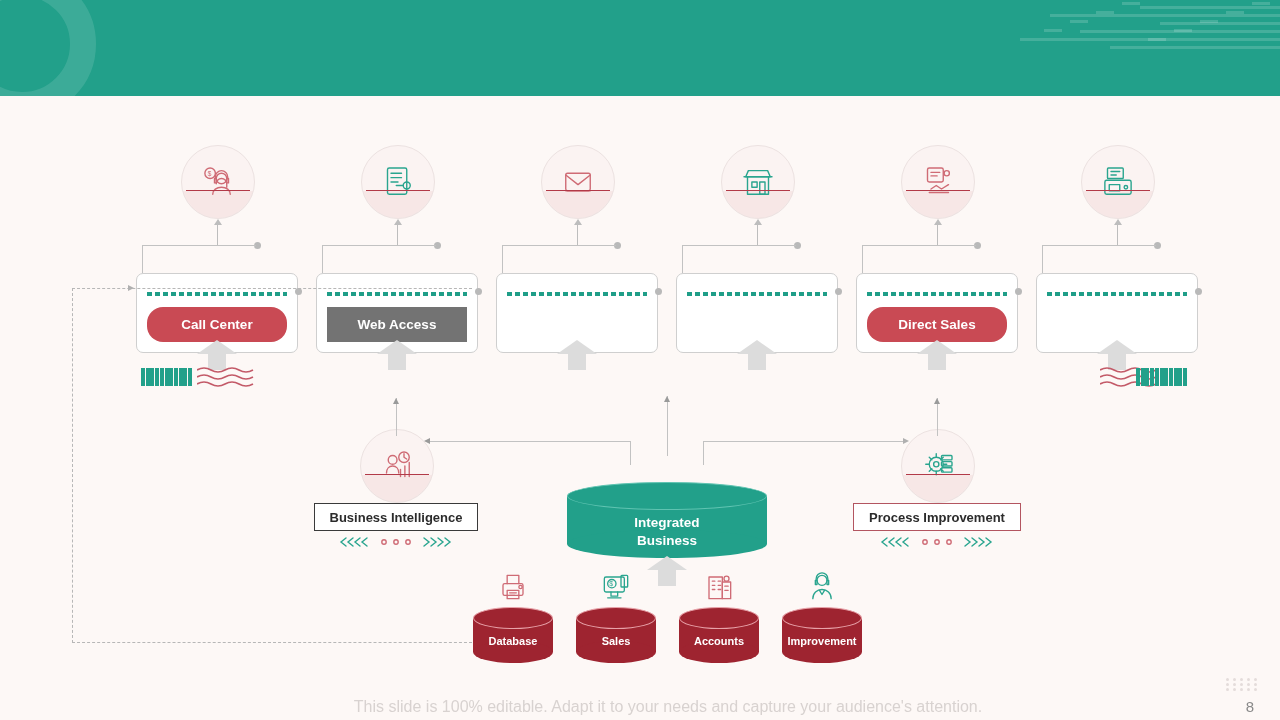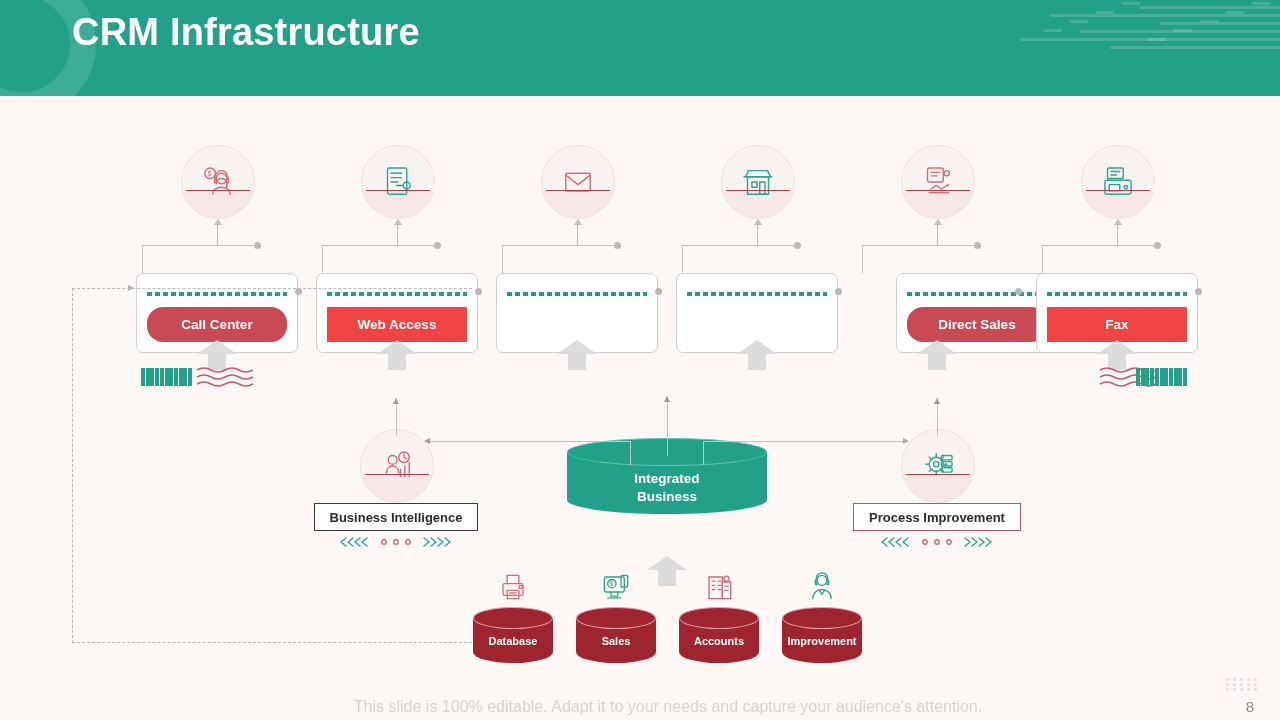--- a/index.html
+++ b/index.html
@@ -57,21 +57,21 @@
   .card .dots{
     position:absolute;left:10px;right:10px;top:18px;height:4px;
     background-image:repeating-linear-gradient(to right,#1f9e88 0 5px,transparent 5px 8px);
   }
   .card .bar{
     position:absolute;left:10px;right:10px;top:33px;height:35px;
     display:flex;align-items:center;justify-content:center;
     color:#fff;font-size:13.5px;font-weight:bold;
   }
   .card .bar.red{background:#c94a54;border-radius:16px;}
-  .card .bar.teal{background:#ef4444;}
+  .card .bar.teal{background:#737373;}
 
   .node-dot{
     position:absolute;width:7px;height:7px;border-radius:50%;background:#b9b9b9;
   }
   .vline{position:absolute;width:1px;background:#c2c2c2;}
   .hline{position:absolute;height:1px;background:#c2c2c2;}
 
   
   .miniarrow{position:absolute;width:9px;height:26px;}
   .miniarrow:before{
@@ -181,21 +181,20 @@
         <i style="right:10px;top:2px;width:18px"></i>
         <i style="right:36px;top:11px;width:18px"></i>
         <i style="right:62px;top:20px;width:18px"></i>
         <i style="right:88px;top:29px;width:18px"></i>
         <i style="right:114px;top:38px;width:18px"></i>
         <i style="right:140px;top:2px;width:18px"></i>
         <i style="right:166px;top:11px;width:18px"></i>
         <i style="right:192px;top:20px;width:18px"></i>
         <i style="right:218px;top:29px;width:18px"></i>
       </div>
-    <h1>CRM Infrastructure</h1>
   </div>
 
   <div id="layer-top">
       <div class="circ" style="left:181px;top:145px;">
         <div class="fill"></div>
         <div class="ic" style="display:flex;align-items:center;justify-content:center;">
           <svg width="42" height="42" viewBox="0 0 48 48" fill="none" stroke="#cf6b75" stroke-width="1.6" stroke-linecap="round" stroke-linejoin="round">
             <circle cx="15" cy="14" r="6"></circle>
             <text x="12" y="17" font-size="8" stroke="none" fill="#cf6b75">$</text>
             <path d="M22 26a6 6 0 0 1 12 0v4"></path>
@@ -284,21 +283,21 @@
             <rect x="12" y="8" width="18" height="16" rx="2"></rect>
             <path d="M16 13h10M16 17h7"></path>
             <path d="M16 32l6-4 6 4 8-5"></path>
             <path d="M14 36h22"></path>
             <circle cx="34" cy="14" r="3"></circle>
           </svg>
         </div>
         <div class="waterline"></div>
       </div>
       <div class="miniarrow" style="left:933px;top:219px;"></div>
-      <div class="card" style="left:896px;top:273px;">
+      <div class="card" style="left:856px;top:273px;">
         <div class="dots"></div>
         <div class="bar red">Direct Sales</div>
       </div>
       <div class="fatarrow" style="left:917px;top:340px;">
         <div class="shaft"></div>
         <div class="head"></div>
       </div>
       <div class="circ" style="left:1081px;top:145px;">
         <div class="fill"></div>
         <div class="ic" style="display:flex;align-items:center;justify-content:center;">
@@ -308,21 +307,20 @@
             <rect x="9" y="22" width="30" height="16" rx="2"></rect>
             <rect x="14" y="27" width="12" height="7"></rect>
             <circle cx="33" cy="30" r="2"></circle>
           </svg>
         </div>
         <div class="waterline"></div>
       </div>
       <div class="miniarrow" style="left:1113px;top:219px;"></div>
       <div class="card" style="left:1036px;top:273px;">
         <div class="dots"></div>
-        <div class="bar teal">Fax</div>
       </div>
       <div class="fatarrow" style="left:1097px;top:340px;">
         <div class="shaft"></div>
         <div class="head"></div>
       </div>
     </div>
 
   <div id="layer-rails">
       <div class="node-dot" style="left:295px;top:288px;"></div>
       <div class="node-dot" style="left:254px;top:242px;"></div>
@@ -448,21 +446,21 @@
           <circle cx="48" cy="6" r="2.2" stroke="#cf6b75" fill="none"></circle>
           <circle cx="60" cy="6" r="2.2" stroke="#cf6b75" fill="none"></circle>
           <circle cx="72" cy="6" r="2.2" stroke="#cf6b75" fill="none"></circle>
           <path d="M88 2 L93 6 L88 10" stroke="#2aa58f"></path>
           <path d="M95 2 L100 6 L95 10" stroke="#2aa58f"></path>
           <path d="M102 2 L107 6 L102 10" stroke="#2aa58f"></path>
           <path d="M109 2 L114 6 L109 10" stroke="#2aa58f"></path>
         </svg></div>
     </div>
 
-  <div class="cyl" style="left:567px;top:438px;width:200px;height:76px;">
+  <div class="cyl" style="left:567px;top:482px;width:200px;height:76px;">
     <div class="body" style="top:14px;width:200px;height:48px;"></div>
     <div class="btm" style="top:48px;width:200px;height:28px;"></div>
     <div class="top" style="width:200px;height:28px;"></div>
     <div class="lbl" style="top:32px;">Integrated</div>
     <div class="lbl" style="top:50px;">Business</div>
   </div>
 
   <div class="vline" style="left:667px;top:396px;height:60px;"></div>
   <div class="arrow-u" style="left:663.5px;top:396px;"></div>
 

